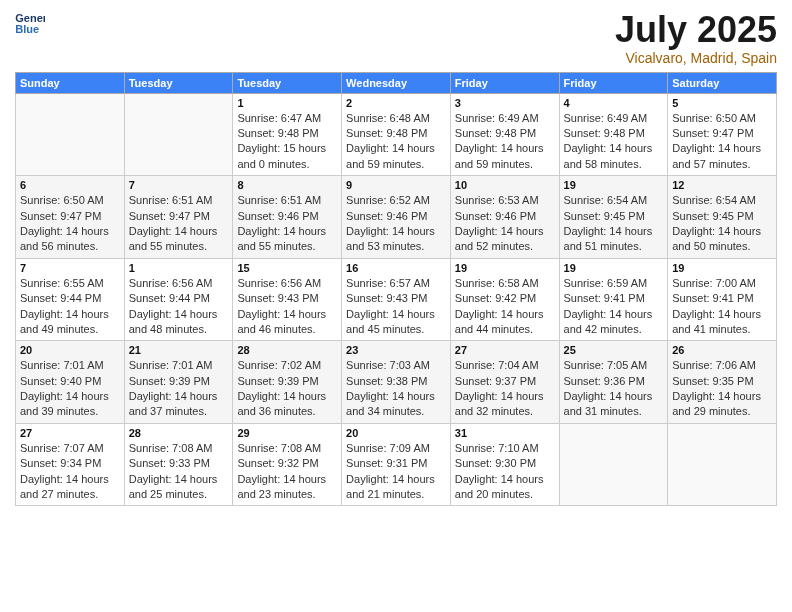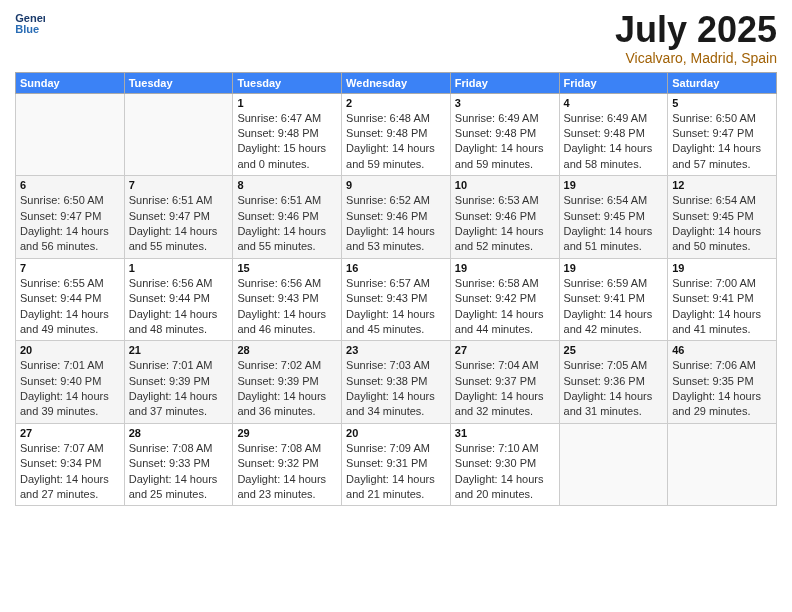--- a/index.html
+++ b/index.html
@@ -223,21 +223,21 @@
           </td>
           <td>
             <span class="day-num">27</span>
             <div class="day-info">Sunrise: 7:04 AM<br>Sunset: 9:37 PM<br>Daylight: 14 hours and 32 minutes.</div>
           </td>
           <td>
             <span class="day-num">25</span>
             <div class="day-info">Sunrise: 7:05 AM<br>Sunset: 9:36 PM<br>Daylight: 14 hours and 31 minutes.</div>
           </td>
           <td>
-            <span class="day-num">46</span>
+            <span class="day-num">26</span>
             <div class="day-info">Sunrise: 7:06 AM<br>Sunset: 9:35 PM<br>Daylight: 14 hours and 29 minutes.</div>
           </td>
         </tr>
         <tr>
           <td>
             <span class="day-num">27</span>
             <div class="day-info">Sunrise: 7:07 AM<br>Sunset: 9:34 PM<br>Daylight: 14 hours and 27 minutes.</div>
           </td>
           <td>
             <span class="day-num">28</span>

